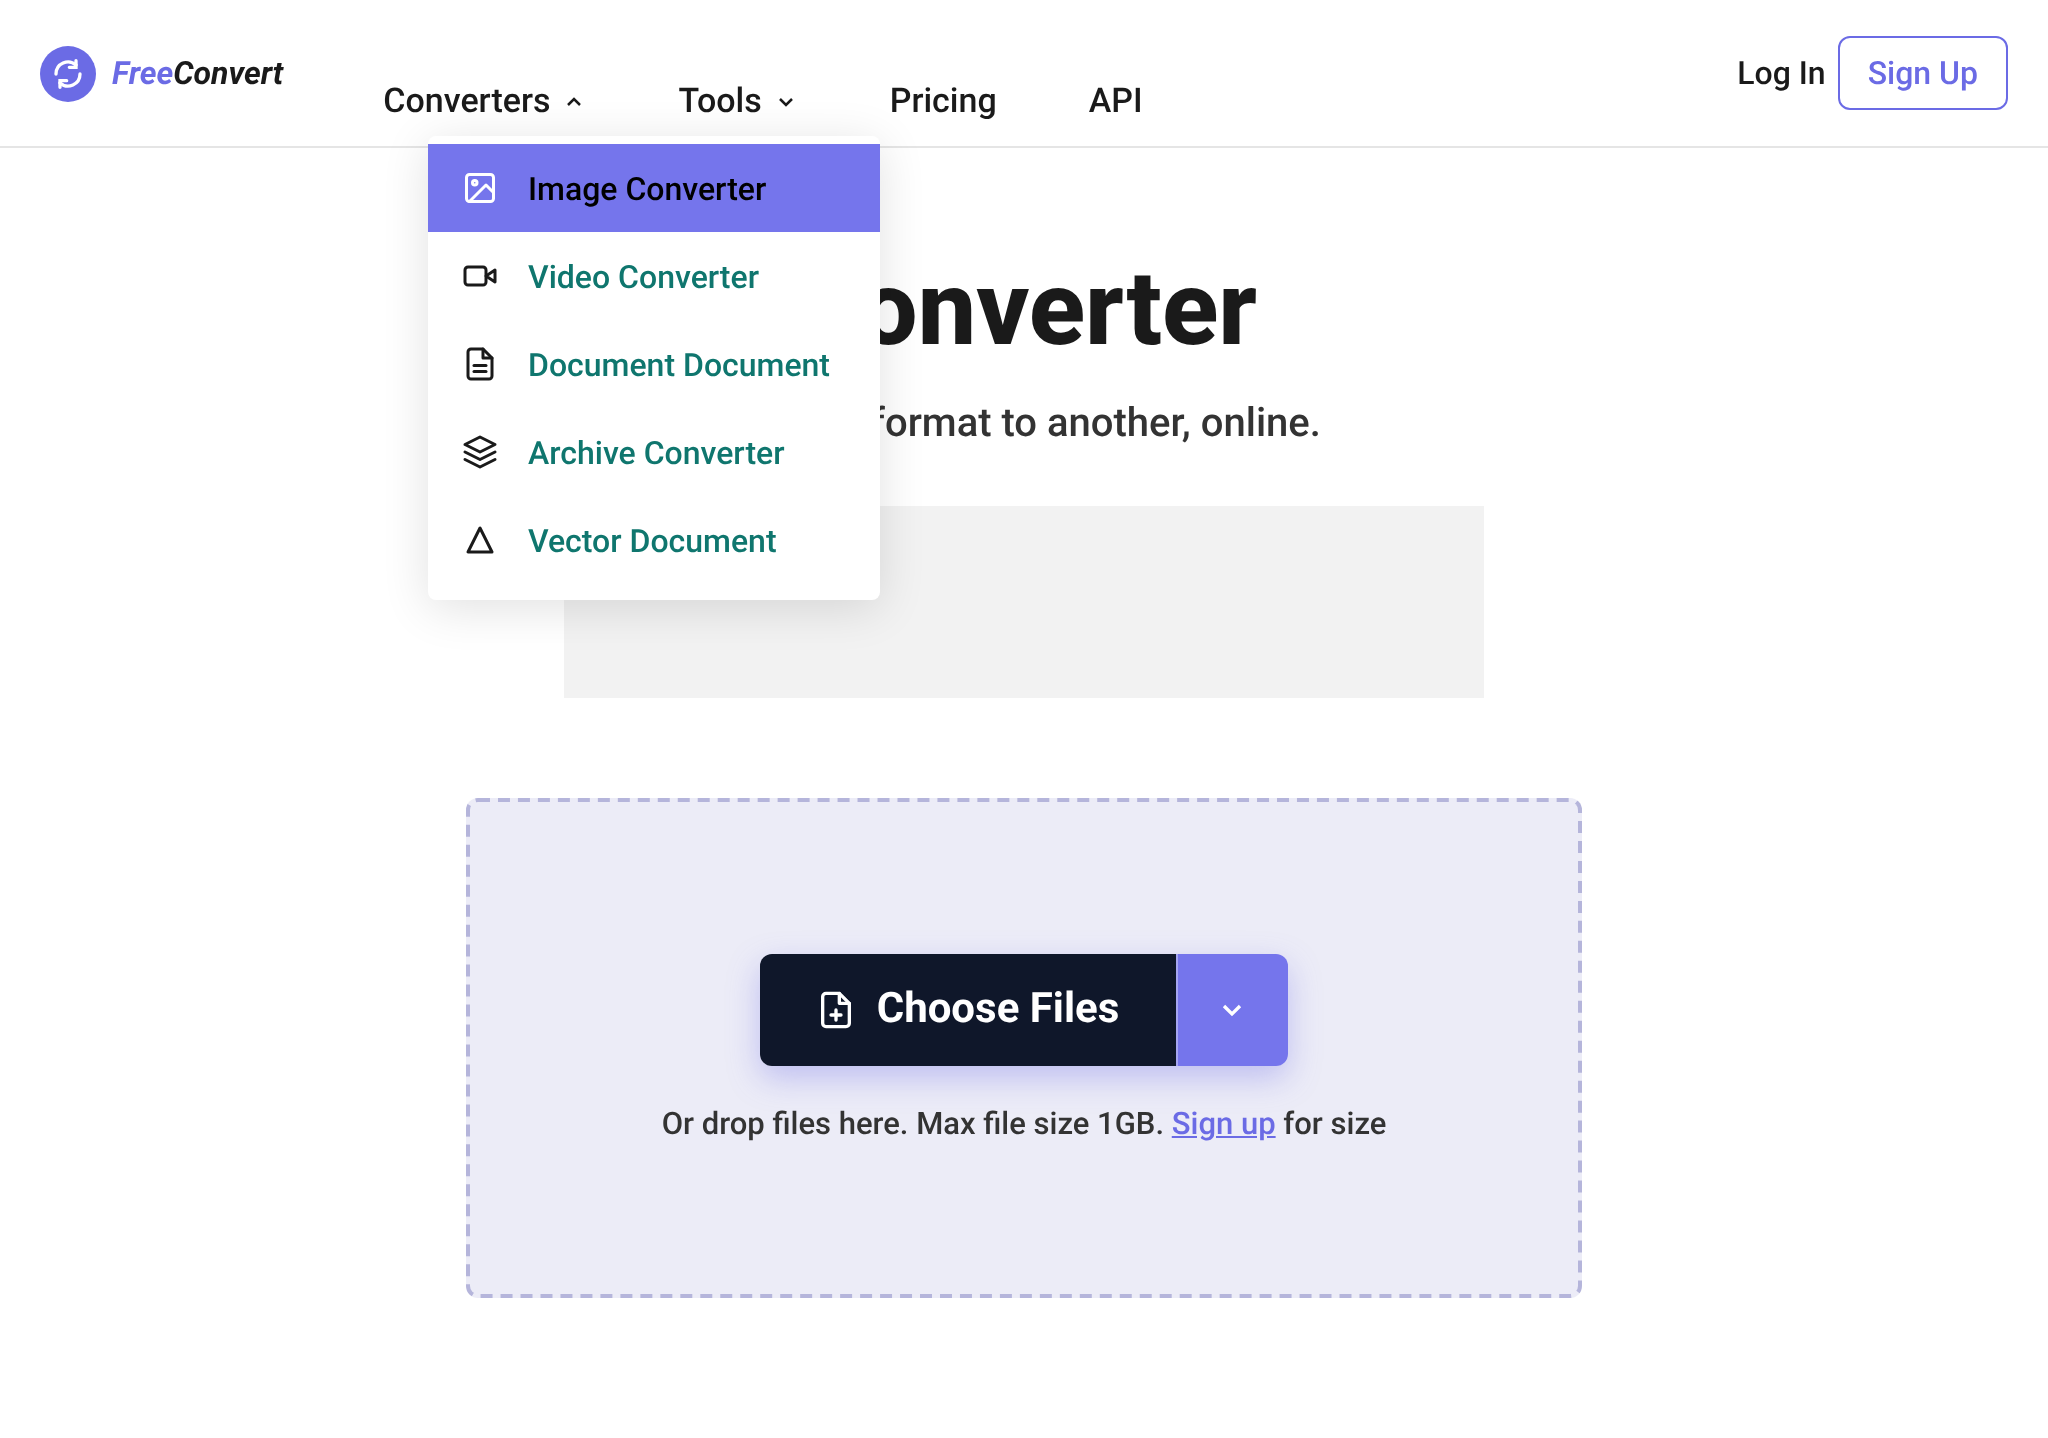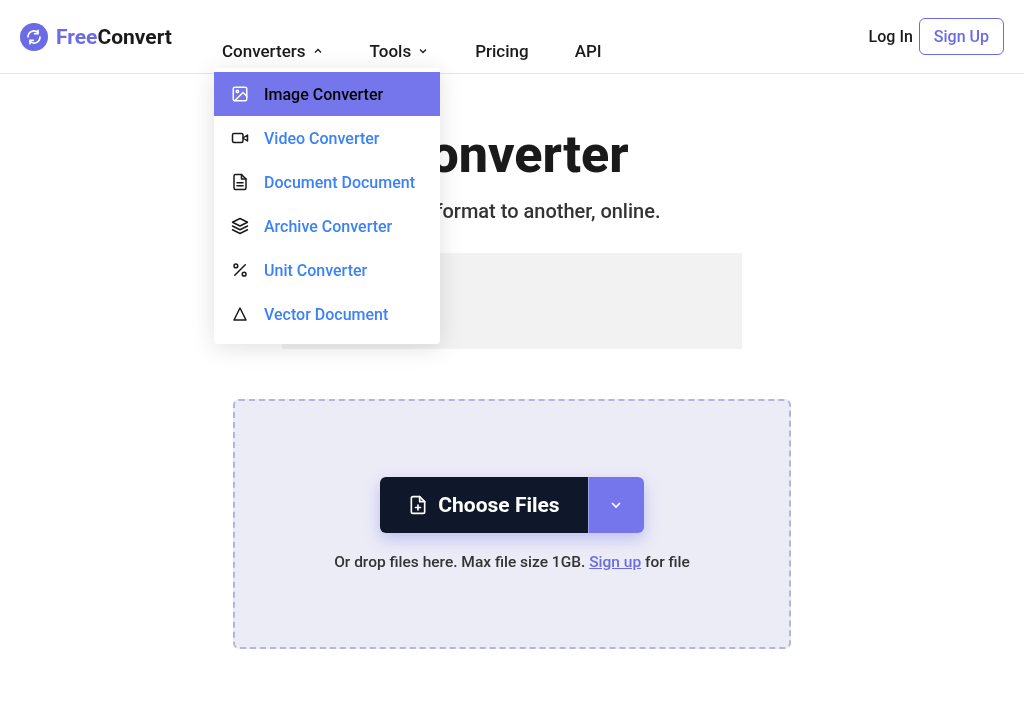--- a/index.html
+++ b/index.html
@@ -28,23 +28,24 @@
   margin-right: 50px;
 }
 .logo-icon {
   width: 28px; height: 28px;
   background: #6b6be5;
   border-radius: 50%;
   display: flex; align-items: center; justify-content: center;
 }
 .logo-icon svg { width: 16px; height: 16px; }
 .logo-text {
-  font-size: 21px;
+  font-size: 16px;
   font-weight: 700;
   color: #1a1a1a;
+  font-style: italic;
 }
 .logo-text .free { color: #6b6be5; font-weight: 700; }
 .nav {
   display: flex;
   gap: 46px;
   flex: 1;
 }
 .nav-item {
   font-size: 17px;
   font-weight: 500;
@@ -167,21 +168,21 @@
   z-index: 20;
   padding: 4px 0 8px;
 }
 .dd-item {
   display: flex;
   align-items: center;
   gap: 14px;
   padding: 12px 16px;
   font-size: 16px;
   font-weight: 500;
-  color: #3b82f6;
+  color: #0f766e;
   cursor: pointer;
 }
 .dd-item.active {
   background: #7575ec;
   color: #000000;
 }
 .dd-item .ico {
   width: 20px; height: 20px;
   display: flex; align-items: center; justify-content: center;
 }
@@ -249,21 +250,21 @@
           </svg>
           <span>Choose Files</span>
         </div>
         <div class="choose-caret">
           <svg viewBox="0 0 24 24" fill="none" stroke="#fff" stroke-width="2.5">
               <polyline points="6 9 12 15 18 9"></polyline>
             </svg>
         </div>
       </div>
       <div class="drop-hint">
-        <span>Or drop files here. Max file size 1GB. </span><a>Sign up</a><span> for file</span>
+        <span>Or drop files here. Max file size 1GB. </span><a>Sign up</a><span> for size</span>
       </div>
     </div>
   </div>
 </div>
 
 <div class="dropdown">
   <div id="dd-list">
       <div class="dd-item active">
         <span class="ico" style="color: rgb(255, 255, 255);">
           <svg viewBox="0 0 24 24" fill="none" stroke="currentColor" stroke-width="2" stroke-linecap="round" stroke-linejoin="round">
@@ -300,29 +301,19 @@
             <polygon points="12 2 2 7 12 12 22 7 12 2"></polygon>
             <polyline points="2 17 12 22 22 17"></polyline>
             <polyline points="2 12 12 17 22 12"></polyline>
           </svg>
         </span>
         <span>Archive Converter</span>
       </div>
       <div class="dd-item">
         <span class="ico" style="color: rgb(26, 26, 26);">
           <svg viewBox="0 0 24 24" fill="none" stroke="currentColor" stroke-width="2" stroke-linecap="round" stroke-linejoin="round">
-            <line x1="19" y1="5" x2="5" y2="19"></line>
-            <circle cx="6.5" cy="6.5" r="2.5"></circle>
-            <circle cx="17.5" cy="17.5" r="2.5"></circle>
-          </svg>
-        </span>
-        <span>Unit Converter</span>
-      </div>
-      <div class="dd-item">
-        <span class="ico" style="color: rgb(26, 26, 26);">
-          <svg viewBox="0 0 24 24" fill="none" stroke="currentColor" stroke-width="2" stroke-linecap="round" stroke-linejoin="round">
             <polygon points="12 4 4 20 20 20 12 4"></polygon>
           </svg>
         </span>
         <span>Vector Document</span>
       </div>
     </div>
 </div>
 
 </body></html>

